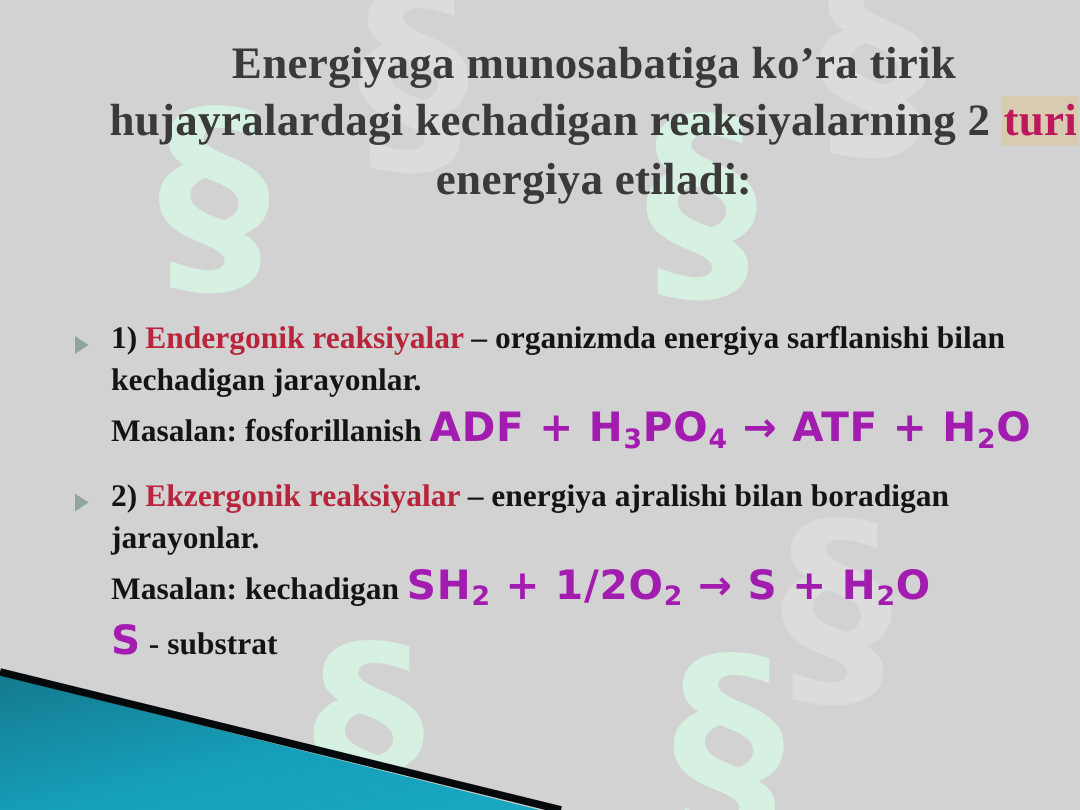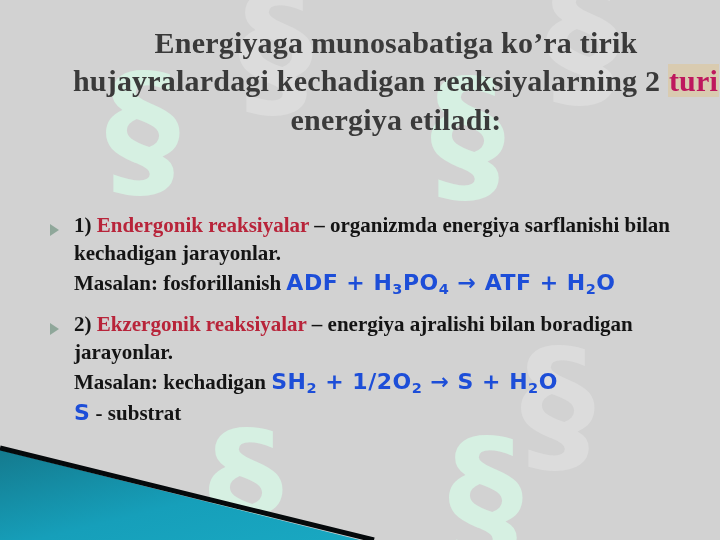--- a/index.html
+++ b/index.html
@@ -118,22 +118,22 @@
     font-size: 21px;
     line-height: 1.33;
     color: #141414;
     margin-top: 12px;
   }
 
   .red { color: #b8243a; }
   .chem {
     font-family: "DejaVu Sans", sans-serif;
     font-weight: bold;
-    font-size: 22px;
-    color: #1d4ed8;
+    font-size: 27px;
+    color: #a21caf;
     letter-spacing: 0.5px;
   }
   .chem sub {
     font-size: 0.66em;
     vertical-align: -0.26em;
   }
 </style>
 </head>
 <body>
 

